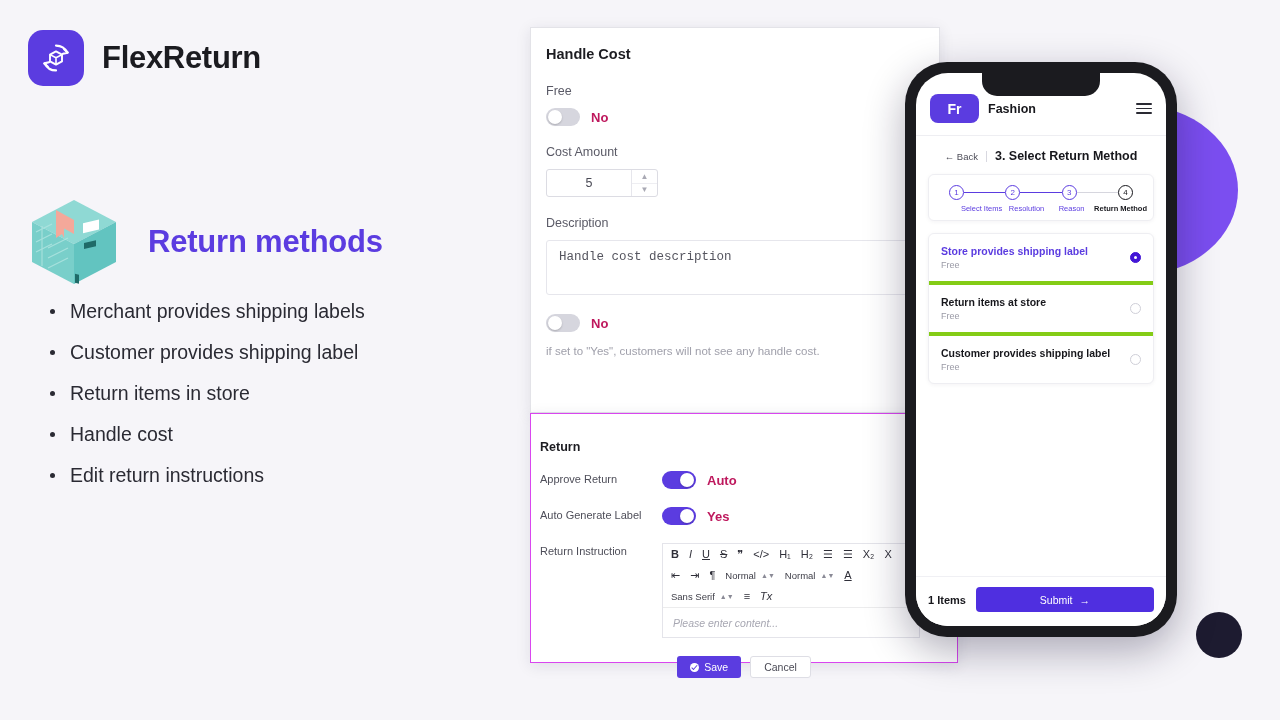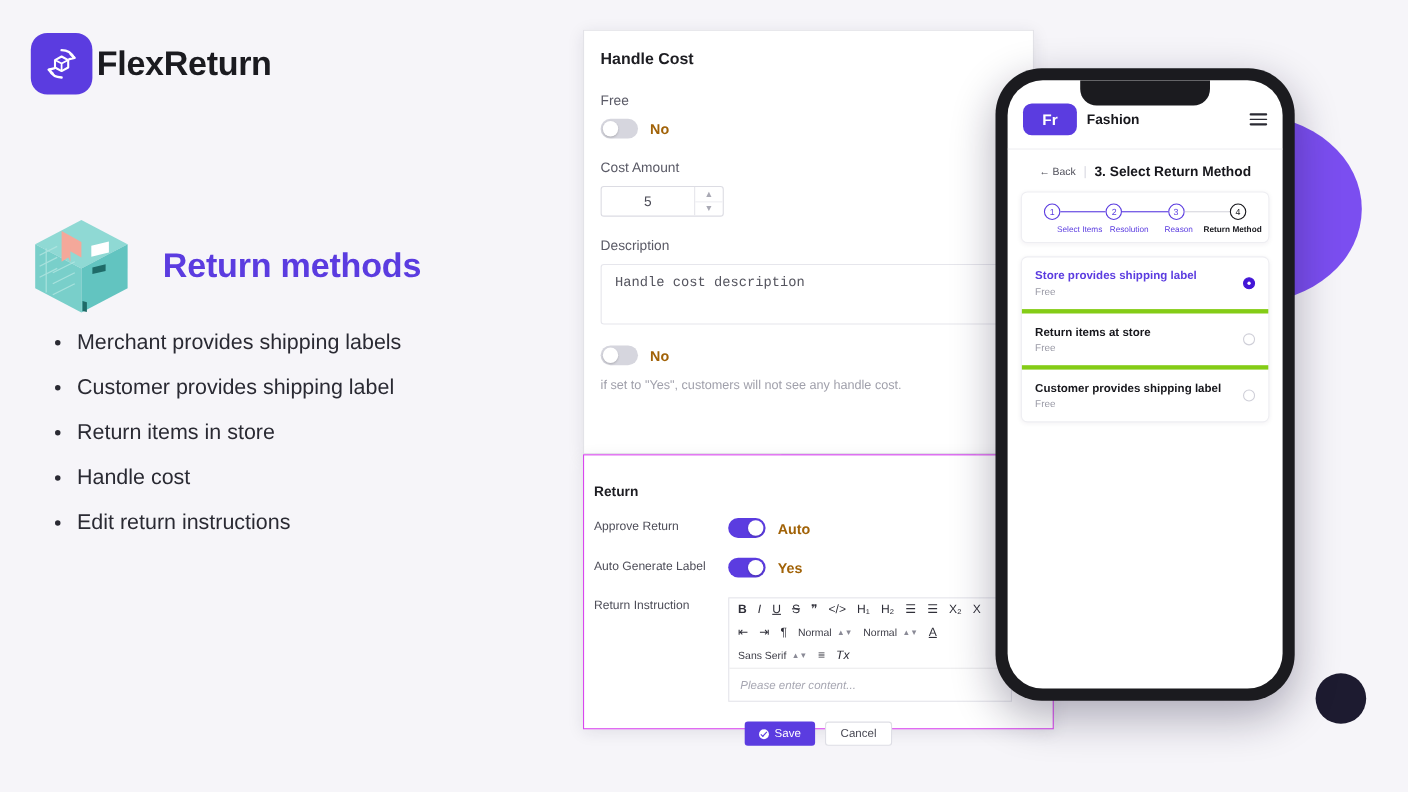--- a/index.html
+++ b/index.html
@@ -5,21 +5,21 @@
   * { box-sizing: border-box; margin: 0; padding: 0; }
   html, body {
     width: 1280px; height: 720px;
     background: #f6f5f9;
     font-family: "Liberation Sans", sans-serif;
     overflow: hidden;
   }
   #stage { position: relative; width: 1280px; height: 720px; }
 
   
-  #brand { position: absolute; left: 28px; top: 30px; display: flex; align-items: center; gap: 4px; }
+  #brand { position: absolute; left: 28px; top: 30px; display: flex; align-items: center; gap: 18px; }
   #logo-tile {
     width: 56px; height: 56px; border-radius: 15px;
     background: #5b3ce0; display: flex; align-items: center; justify-content: center;
   }
   #brand-name { font-size: 31px; font-weight: 700; color: #1b1b20; letter-spacing: -0.3px; }
 
   #heading-row { position: absolute; left: 28px; top: 196px; display: flex; align-items: center; gap: 24px; }
   #pkg-illus { width: 96px; height: 92px; flex: 0 0 auto; }
   #section-title { font-size: 31px; font-weight: 700; color: #5b3ce0; letter-spacing: -0.2px; }
 
@@ -56,21 +56,21 @@
   .switch {
     width: 34px; height: 18px; border-radius: 10px; background: #d6d6de;
     position: relative; flex: 0 0 auto;
   }
   .switch .knob {
     position: absolute; top: 2px; left: 2px; width: 14px; height: 14px;
     border-radius: 50%; background: #fff; box-shadow: 0 1px 2px rgba(0,0,0,.2);
   }
   .switch.on { background: #5b3ce0; }
   .switch.on .knob { left: auto; right: 2px; }
-  .switch-text { font-size: 13px; color: #a16207; font-weight: 600; }
+  .switch-text { font-size: 13px; color: #be185d; font-weight: 600; }
 
   .num-input {
     display: flex; width: 112px; height: 28px; border: 1px solid #dcdce3; border-radius: 3px;
     background: #fff; overflow: hidden;
   }
   .num-input .val {
     flex: 1; display: flex; align-items: center; justify-content: center;
     font-size: 12.5px; color: #4a4a55;
   }
   .num-input .spin {
@@ -445,16 +445,23 @@
           <div class="m-texts">
             <div class="m-name">Customer provides shipping label</div>
             <div class="m-price">Free</div>
           </div>
           <div class="radio"></div>
         </div>
       </div>
 
       <div id="ph-spacer"></div>
 
+      <div id="ph-bottom">
+        <div id="ph-count">1 Items</div>
+        <div id="ph-submit">
+          <span>Submit</span>
+          <span>→</span>
+        </div>
+      </div>
     </div>
   </div>
 
 </div>
 
 </body></html>

